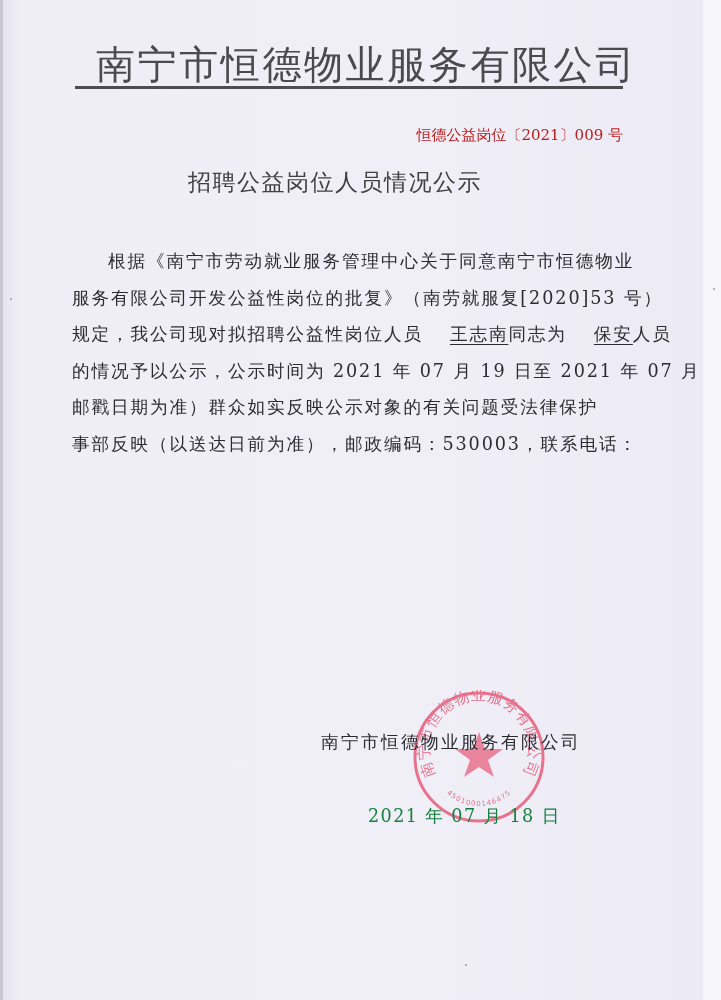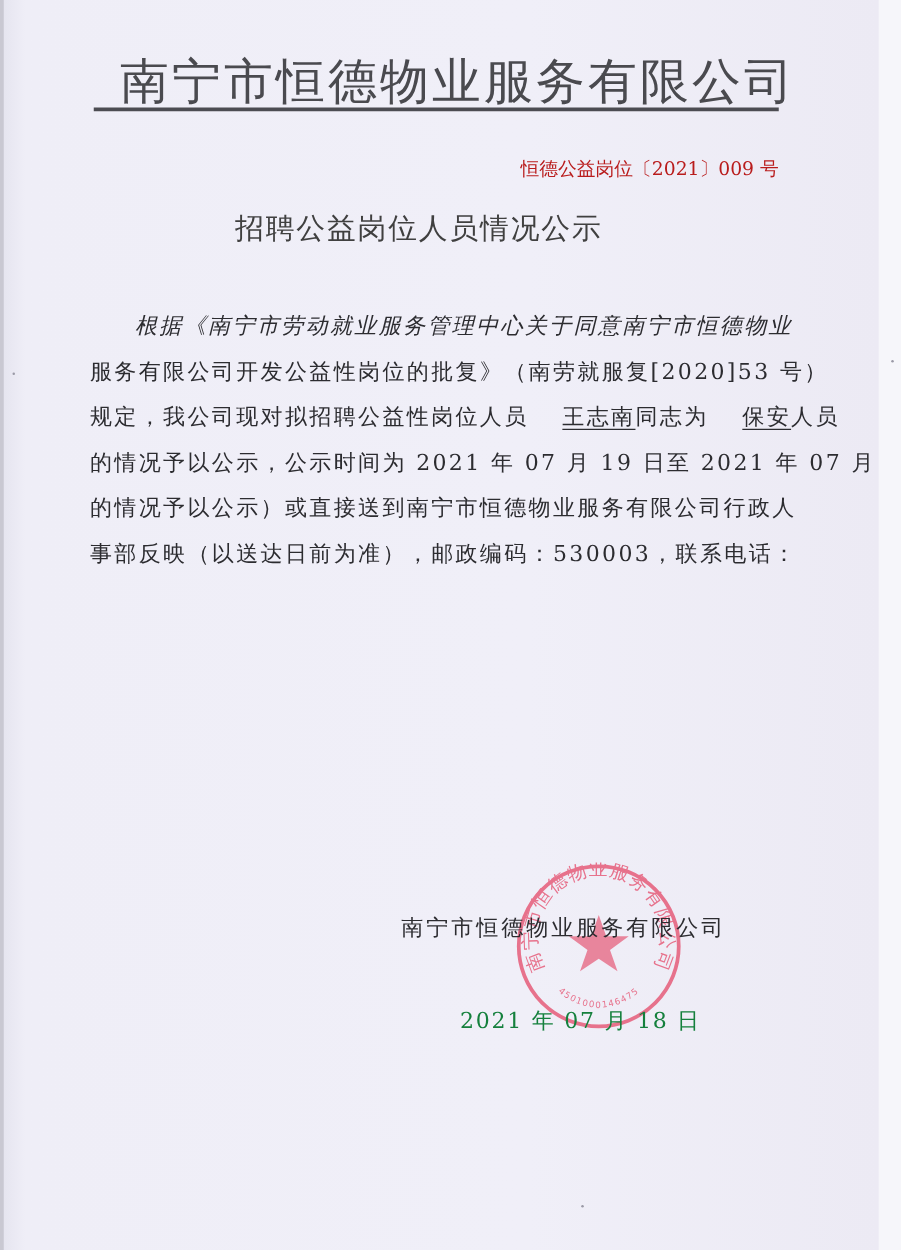--- a/index.html
+++ b/index.html
@@ -36,21 +36,21 @@
     position: absolute; left: 188px; top: 167px;
     font-family: "DejaVu Sans", "Liberation Sans", sans-serif;
     font-size: 23px; letter-spacing: 1.5px; color: #404040; white-space: nowrap;
   }
   .body-text {
     position: absolute; left: 72px; top: 243px; width: 600px;
     font-size: 17.6px; line-height: 36.6px; color: #2c2c30;
     letter-spacing: 1.9px;
   }
   .body-text .line { white-space: nowrap; display: block; }
-  .body-text .indent { padding-left: 36px; font-style: italic; }
+  .body-text .indent { padding-left: 36px; }
   .u { text-decoration: underline; text-underline-offset: 4px; text-decoration-thickness: 1px; margin-left: 27px; }
   .sign-company {
     position: absolute; left: 321px; top: 730px;
     font-size: 17.6px; letter-spacing: 2.4px; white-space: nowrap; color: #2c2c30; z-index: 3;
   }
   .sign-date {
     position: absolute; left: 368px; top: 804px;
     font-size: 17.6px; letter-spacing: 1.4px; white-space: nowrap; color: #15803d; z-index: 3;
   }
   .stamp {
@@ -70,21 +70,21 @@
 <div class="rule"></div>
 <div class="doc-number">恒德公益岗位〔2021〕009 号</div>
 
 <div class="doc-title">招聘公益岗位人员情况公示</div>
 
 <div class="body-text">
   <span class="line indent">根据《南宁市劳动就业服务管理中心关于同意南宁市恒德物业</span>
   <span class="line">服务有限公司开发公益性岗位的批复》（南劳就服复[2020]53 号）</span>
   <span class="line"><span>规定，我公司现对拟招聘公益性岗位人员</span><span class="u">王志南</span><span>同志为</span><span class="u">保安</span><span>人员</span></span>
   <span class="line">的情况予以公示，公示时间为 2021 年 07 月 19 日至 2021 年 07 月</span>
-  <span class="line">的情况予以公示）或直接送到南宁市恒德物业服务有限公司行政人</span>
+  <span class="line">邮戳日期为准）群众如实反映公示对象的有关问题受法律保护</span>
   <span class="line">事部反映（以送达日前为准），邮政编码：530003，联系电话：</span>
 </div>
 
 <div class="sign-company">南宁市恒德物业服务有限公司</div>
 <div class="sign-date">2021 年 07 月 18 日</div>
 
 <div class="stamp">
   <svg viewBox="0 0 134 134">
     <defs>
       <path id="ringPath" d="M 22 82 A 50 50 0 1 1 112 82"></path>

